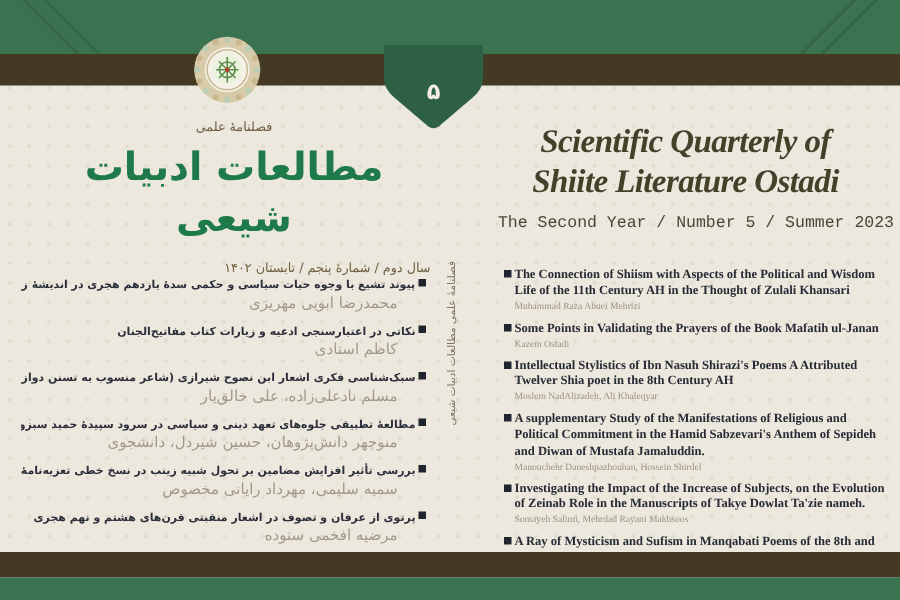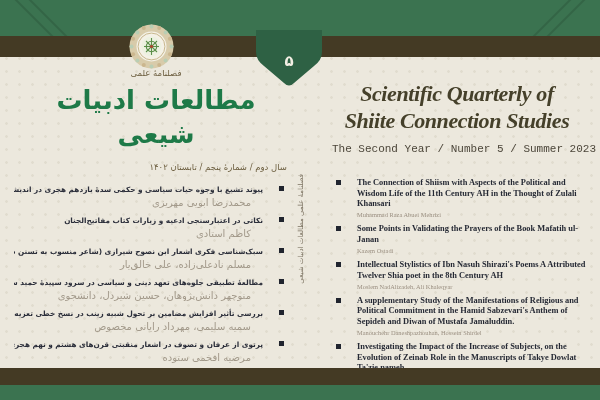--- a/index.html
+++ b/index.html
@@ -23,41 +23,41 @@
   .diag.d4{right:-40px;top:4px;transform:rotate(-45deg);}
   
   .logo{position:absolute;left:129px;top:24px;width:45px;height:45px;}
   
   .pennant{position:absolute;left:256px;top:30px;width:66px;height:60px;}
   .pennant .num{
     position:absolute;left:0;top:22px;width:66px;text-align:center;
     color:#f3efe4;font-size:15px;font-weight:bold;font-family:"DejaVu Sans",sans-serif;
   }
   
-  .fa-head{position:absolute;left:25px;top:68px;width:262px;text-align:center;direction:rtl;}
+  .fa-head{position:absolute;left:25px;top:80px;width:262px;text-align:center;direction:rtl;}
   .fa-pretitle{font-size:8.5px;color:#6d5f40;letter-spacing:.3px;}
   .fa-title{font-size:26px;font-weight:bold;color:#1e7a48;line-height:34px;margin-top:5px;letter-spacing:-.5px;}
   .fa-issue{font-size:8.5px;color:#6d5f40;margin-top:11px;text-align:right;}
   
   .en-head{position:absolute;left:318px;top:80px;width:278px;text-align:center;}
   .en-title{font-family:Liberation Serif, serif;font-style:italic;font-weight:bold;
             font-size:22px;line-height:27px;color:#45402a;letter-spacing:-.4px;}
   .en-issue{font-family:Liberation Mono, monospace;font-size:11px;color:#4c463a;margin-top:9px;text-align:right;}
   
   .spine{
     position:absolute;left:243px;top:228px;width:122px;height:14px;
     transform:rotate(-90deg);direction:rtl;text-align:right;
     font-size:7px;color:#7d7463;letter-spacing:.3px;white-space:nowrap;
   }
   
   .toc-fa{position:absolute;left:14px;top:184px;width:270px;direction:rtl;
           display:flex;flex-direction:column;gap:7px;}
   .toc-en{position:absolute;left:336px;top:178px;width:256px;
           display:flex;flex-direction:column;gap:6px;}
-  .item{display:flex;align-items:flex-start;gap:16px;}
+  .item{display:flex;align-items:flex-start;gap:2px;}
   .bullet{flex:0 0 auto;width:5px;height:5px;background:#20242e;margin-top:2px;}
   .itxt{flex:1 1 auto;min-width:0;}
   .toc-fa .ititle{font-size:7.3px;font-weight:bold;color:#2b2e3a;line-height:11px;
                   white-space:nowrap;overflow:hidden;}
   .toc-fa .iauth{font-size:10px;color:#a2998a;margin-top:2px;padding-left:0;padding-right:12px;
                  white-space:nowrap;overflow:hidden;}
   .toc-en .ititle{font-family:"Liberation Serif",serif;font-weight:bold;
                   font-size:8.4px;color:#262a35;line-height:10.6px;}
   .toc-en .iauth{font-family:"Liberation Serif",serif;font-size:6.4px;color:#9b9082;margin-top:1.5px;}
 </style>
@@ -119,21 +119,21 @@
   </div>
 
   <div class="fa-head">
     <div class="fa-pretitle">فصلنامۀ علمی</div>
     <div class="fa-title">مطالعات ادبیات شیعی</div>
     <div class="fa-issue">سال دوم  /  شمارۀ پنجم  /  تابستان ۱۴۰۲</div>
   </div>
 
   <div class="en-head">
     <div class="en-title">Scientific Quarterly of</div>
-    <div class="en-title">Shiite Connection Studies</div>
+    <div class="en-title">Shiite Literature Ostadi</div>
     <div class="en-issue">The Second Year / Number 5 / Summer 2023</div>
   </div>
 
   <div class="spine">فصلنامۀ علمی مطالعات ادبیات شیعی</div>
 
   <div class="toc-fa">
     <div class="item">
       <span class="bullet"></span>
       <span class="itxt">
           <span class="ititle" style="display:block">پیوند تشیع با وجوه حیات سیاسی و حکمی سدۀ یازدهم هجری در اندیشۀ زلالی خوانساری</span>

